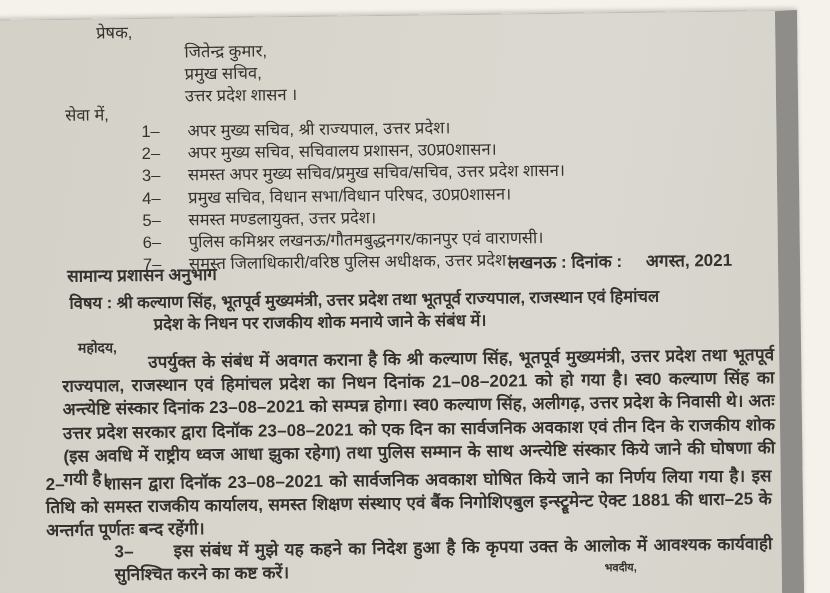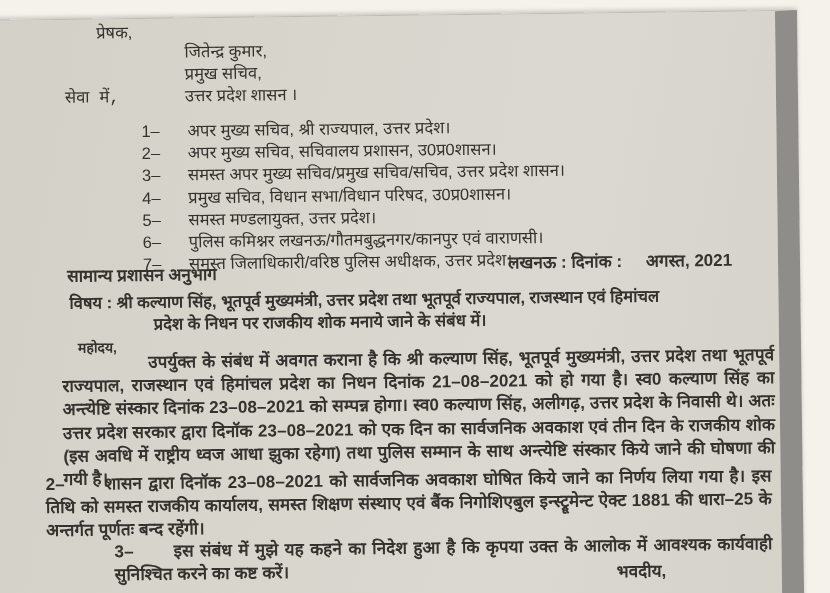--- a/index.html
+++ b/index.html
@@ -42,21 +42,21 @@
 <div class="photo">
   <div class="page">
 
     <div class="blk sz" style="left:126px;top:2px;">प्रेषक,</div>
     <div class="blk sz sender-lines" style="left:214px;top:22px;">
       <div>जितेन्द्र कुमार,</div>
       <div>प्रमुख सचिव,</div>
       <div>उत्तर प्रदेश शासन ।</div>
     </div>
 
-    <div class="blk sz" style="left:94px;top:68px;font-family:Liberation Mono, monospace;">सेवा में,</div>
+    <div class="blk sz" style="left:94px;top:84px;">सेवा में,</div>
     <div class="blk sz" style="left:170px;top:101px;">
       <div class="list-row">
         <span class="list-num">1–</span><span>अपर मुख्य सचिव, श्री राज्यपाल, उत्तर प्रदेश।</span>
       </div>
       <div class="list-row">
         <span class="list-num">2–</span><span>अपर मुख्य सचिव, सचिवालय प्रशासन, उ0प्र0शासन।</span>
       </div>
       <div class="list-row">
         <span class="list-num">3–</span><span>समस्त अपर मुख्य सचिव/प्रमुख सचिव/सचिव, उत्तर प्रदेश शासन।</span>
       </div>
@@ -95,16 +95,16 @@
     </p>
 
     <p class="para" style="left:70px;top:453px;width:726px;margin:0;">
       <span>2–</span><span class="num-gap"></span><span>शासन द्वारा दिनॉक 23–08–2021 को सार्वजनिक अवकाश घोषित किये जाने का निर्णय लिया गया है। इस तिथि को समस्त राजकीय कार्यालय, समस्त शिक्षण संस्थाए एवं बैंक निगोशिएबुल इन्स्ट्रूमेन्ट ऐक्ट 1881 की धारा–25 के अन्तर्गत पूर्णतः बन्द रहेंगी।</span>
     </p>
 
     <p class="para" style="left:138px;top:521px;width:658px;margin:0;">
       <span>3–</span><span class="num-gap"></span><span>इस संबंध में मुझे यह कहने का निदेश हुआ है कि कृपया उक्त के आलोक में आवश्यक कार्यवाही सुनिश्चित करने का कष्ट करें।</span>
     </p>
 
-    <div class="blk semi" style="left:628px;top:546px;font-size:17px;margin-left:12px;">भवदीय,</div>
+    <div class="blk semi" style="left:628px;top:546px;font-size:11px;">भवदीय,</div>
 
   </div>
 </div>
 
 </body></html>

